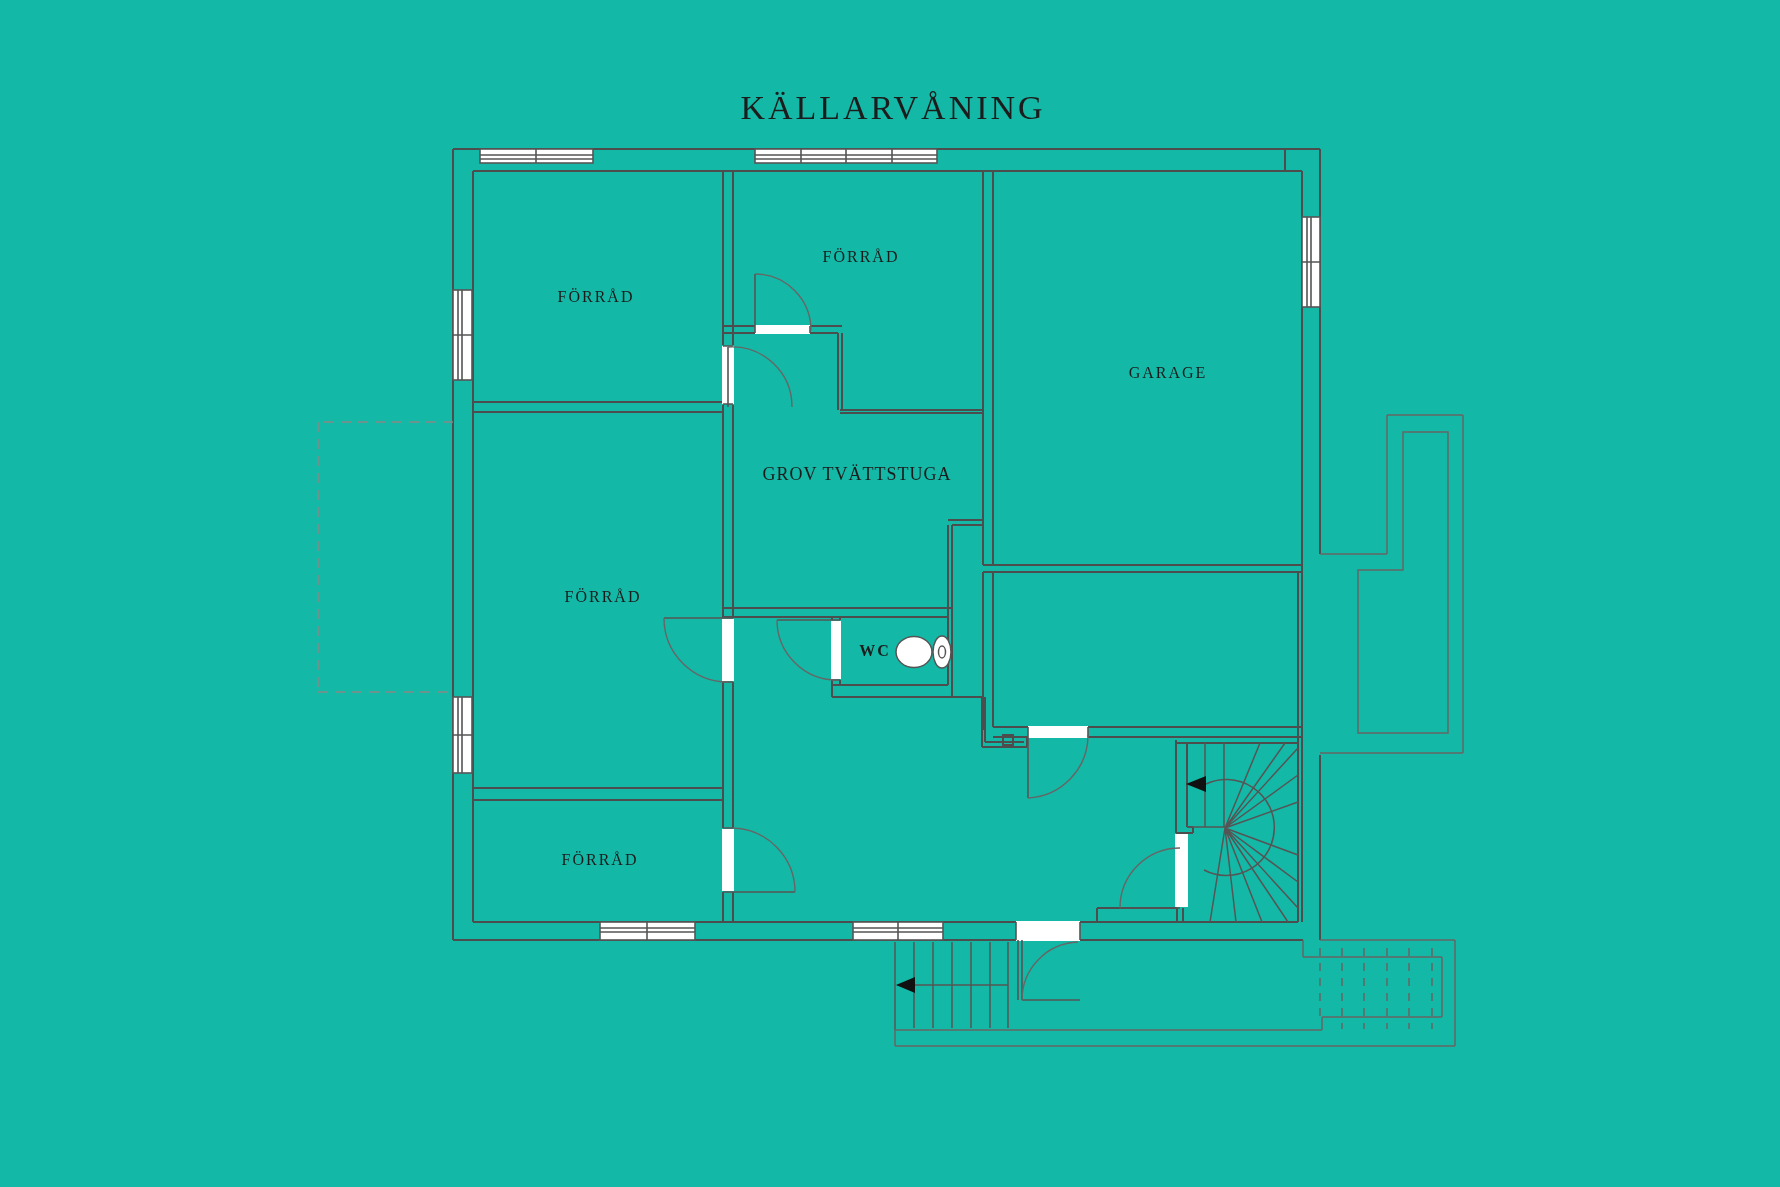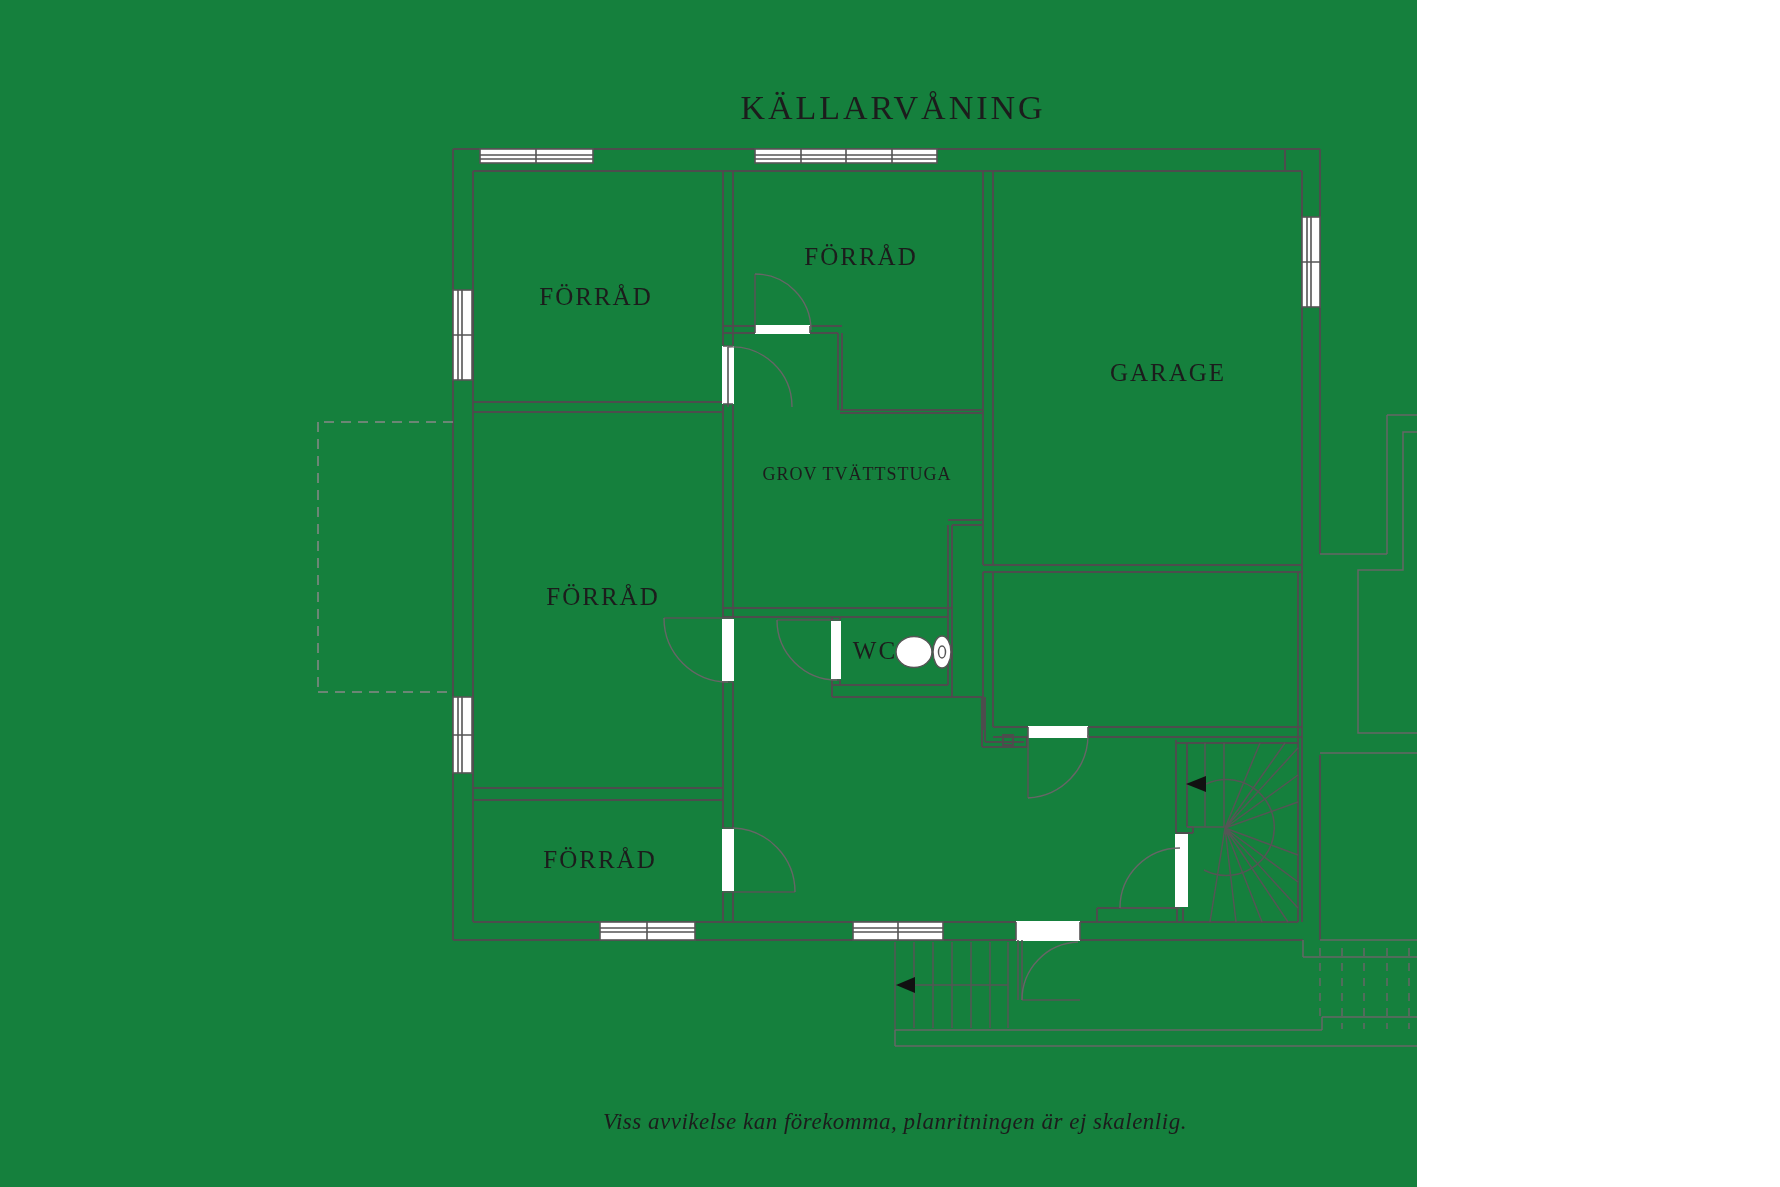--- a/index.html
+++ b/index.html
@@ -1,26 +1,26 @@
 <!DOCTYPE html>
 <html><head>
 <meta charset="utf-8">
 <style>
   html,body{margin:0;padding:0;background:#ffffff;}
   #canvas{
     position:relative;
-    width:1417px;height:1187px;
-    background:#15803d;
+    width:1780px;height:1187px;
+    background:#14b8a6;
     font-family:"Liberation Serif", serif;
     overflow:hidden;
   }
   #plan-svg{position:absolute;left:0;top:0;}
   .txt{position:absolute;transform:translate(-50%,-50%);color:#1c1c1c;white-space:nowrap;}
   .plan-title{font-size:34px;letter-spacing:3px;}
-  .room-label{font-size:25px;letter-spacing:2px;}
+  .room-label{font-size:16px;letter-spacing:2px;}
   .room-label.small{font-size:18px;letter-spacing:1px;}
   .footer-note{font-size:23px;font-style:italic;letter-spacing:0.5px;}
 </style>
 </head>
 <body>
 
 <div id="canvas">
 
   <svg id="plan-svg" width="1780" height="1187" viewBox="0 0 1780 1187">
 
@@ -213,18 +213,17 @@
   <div class="txt room-label" style="left:596px;top:297px;">FÖRRÅD</div>
 
   <div class="txt room-label" style="left:861px;top:257px;">FÖRRÅD</div>
 
   <div class="txt room-label" style="left:1148px;top:373px;margin-left:20px;">GARAGE</div>
 
   <div class="txt room-label small" style="left:857px;top:474px;">GROV TVÄTTSTUGA</div>
 
   <div class="txt room-label" style="left:603px;top:597px;">FÖRRÅD</div>
 
-  <div class="txt room-label" style="left:875px;top:651px;">WC</div>
+  <div class="txt room-label" style="left:875px;top:651px;font-weight:bold;">WC</div>
 
   <div class="txt room-label" style="left:600px;top:860px;">FÖRRÅD</div>
 
-  <div class="txt footer-note" style="left:895px;top:1122px;">Viss avvikelse kan förekomma, planritningen är ej skalenlig.</div>
 </div>
 
 </body></html>

